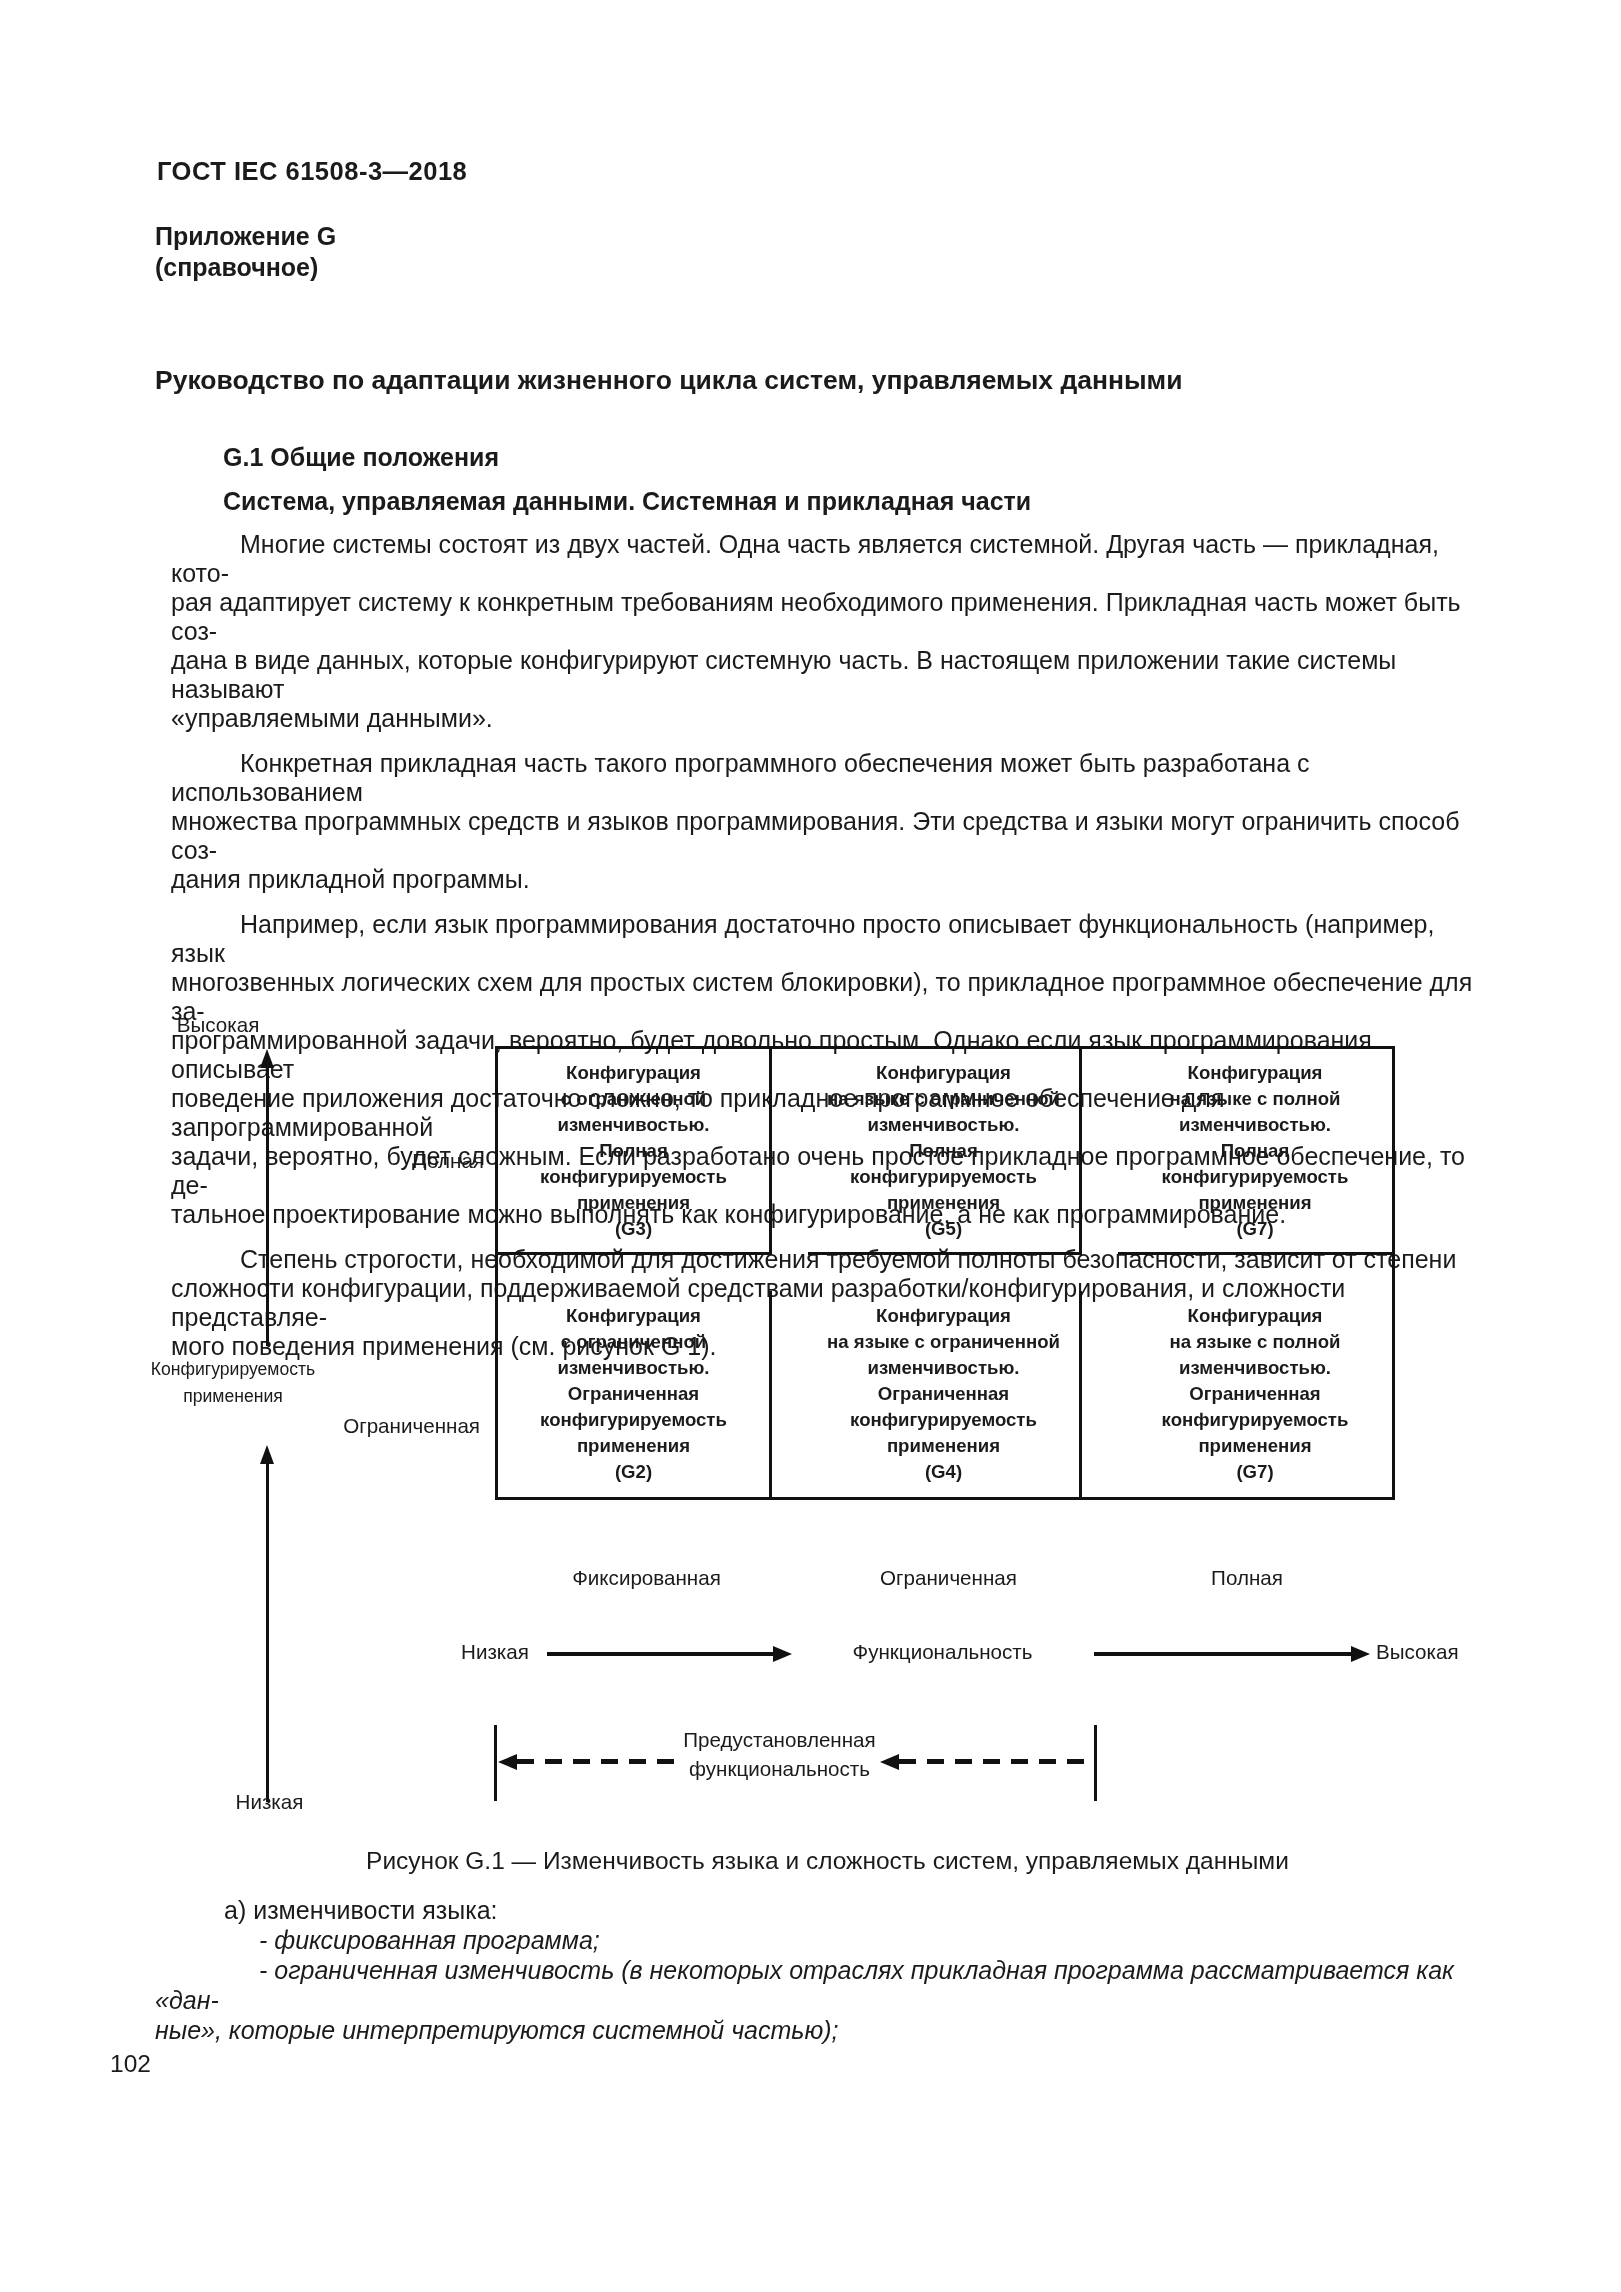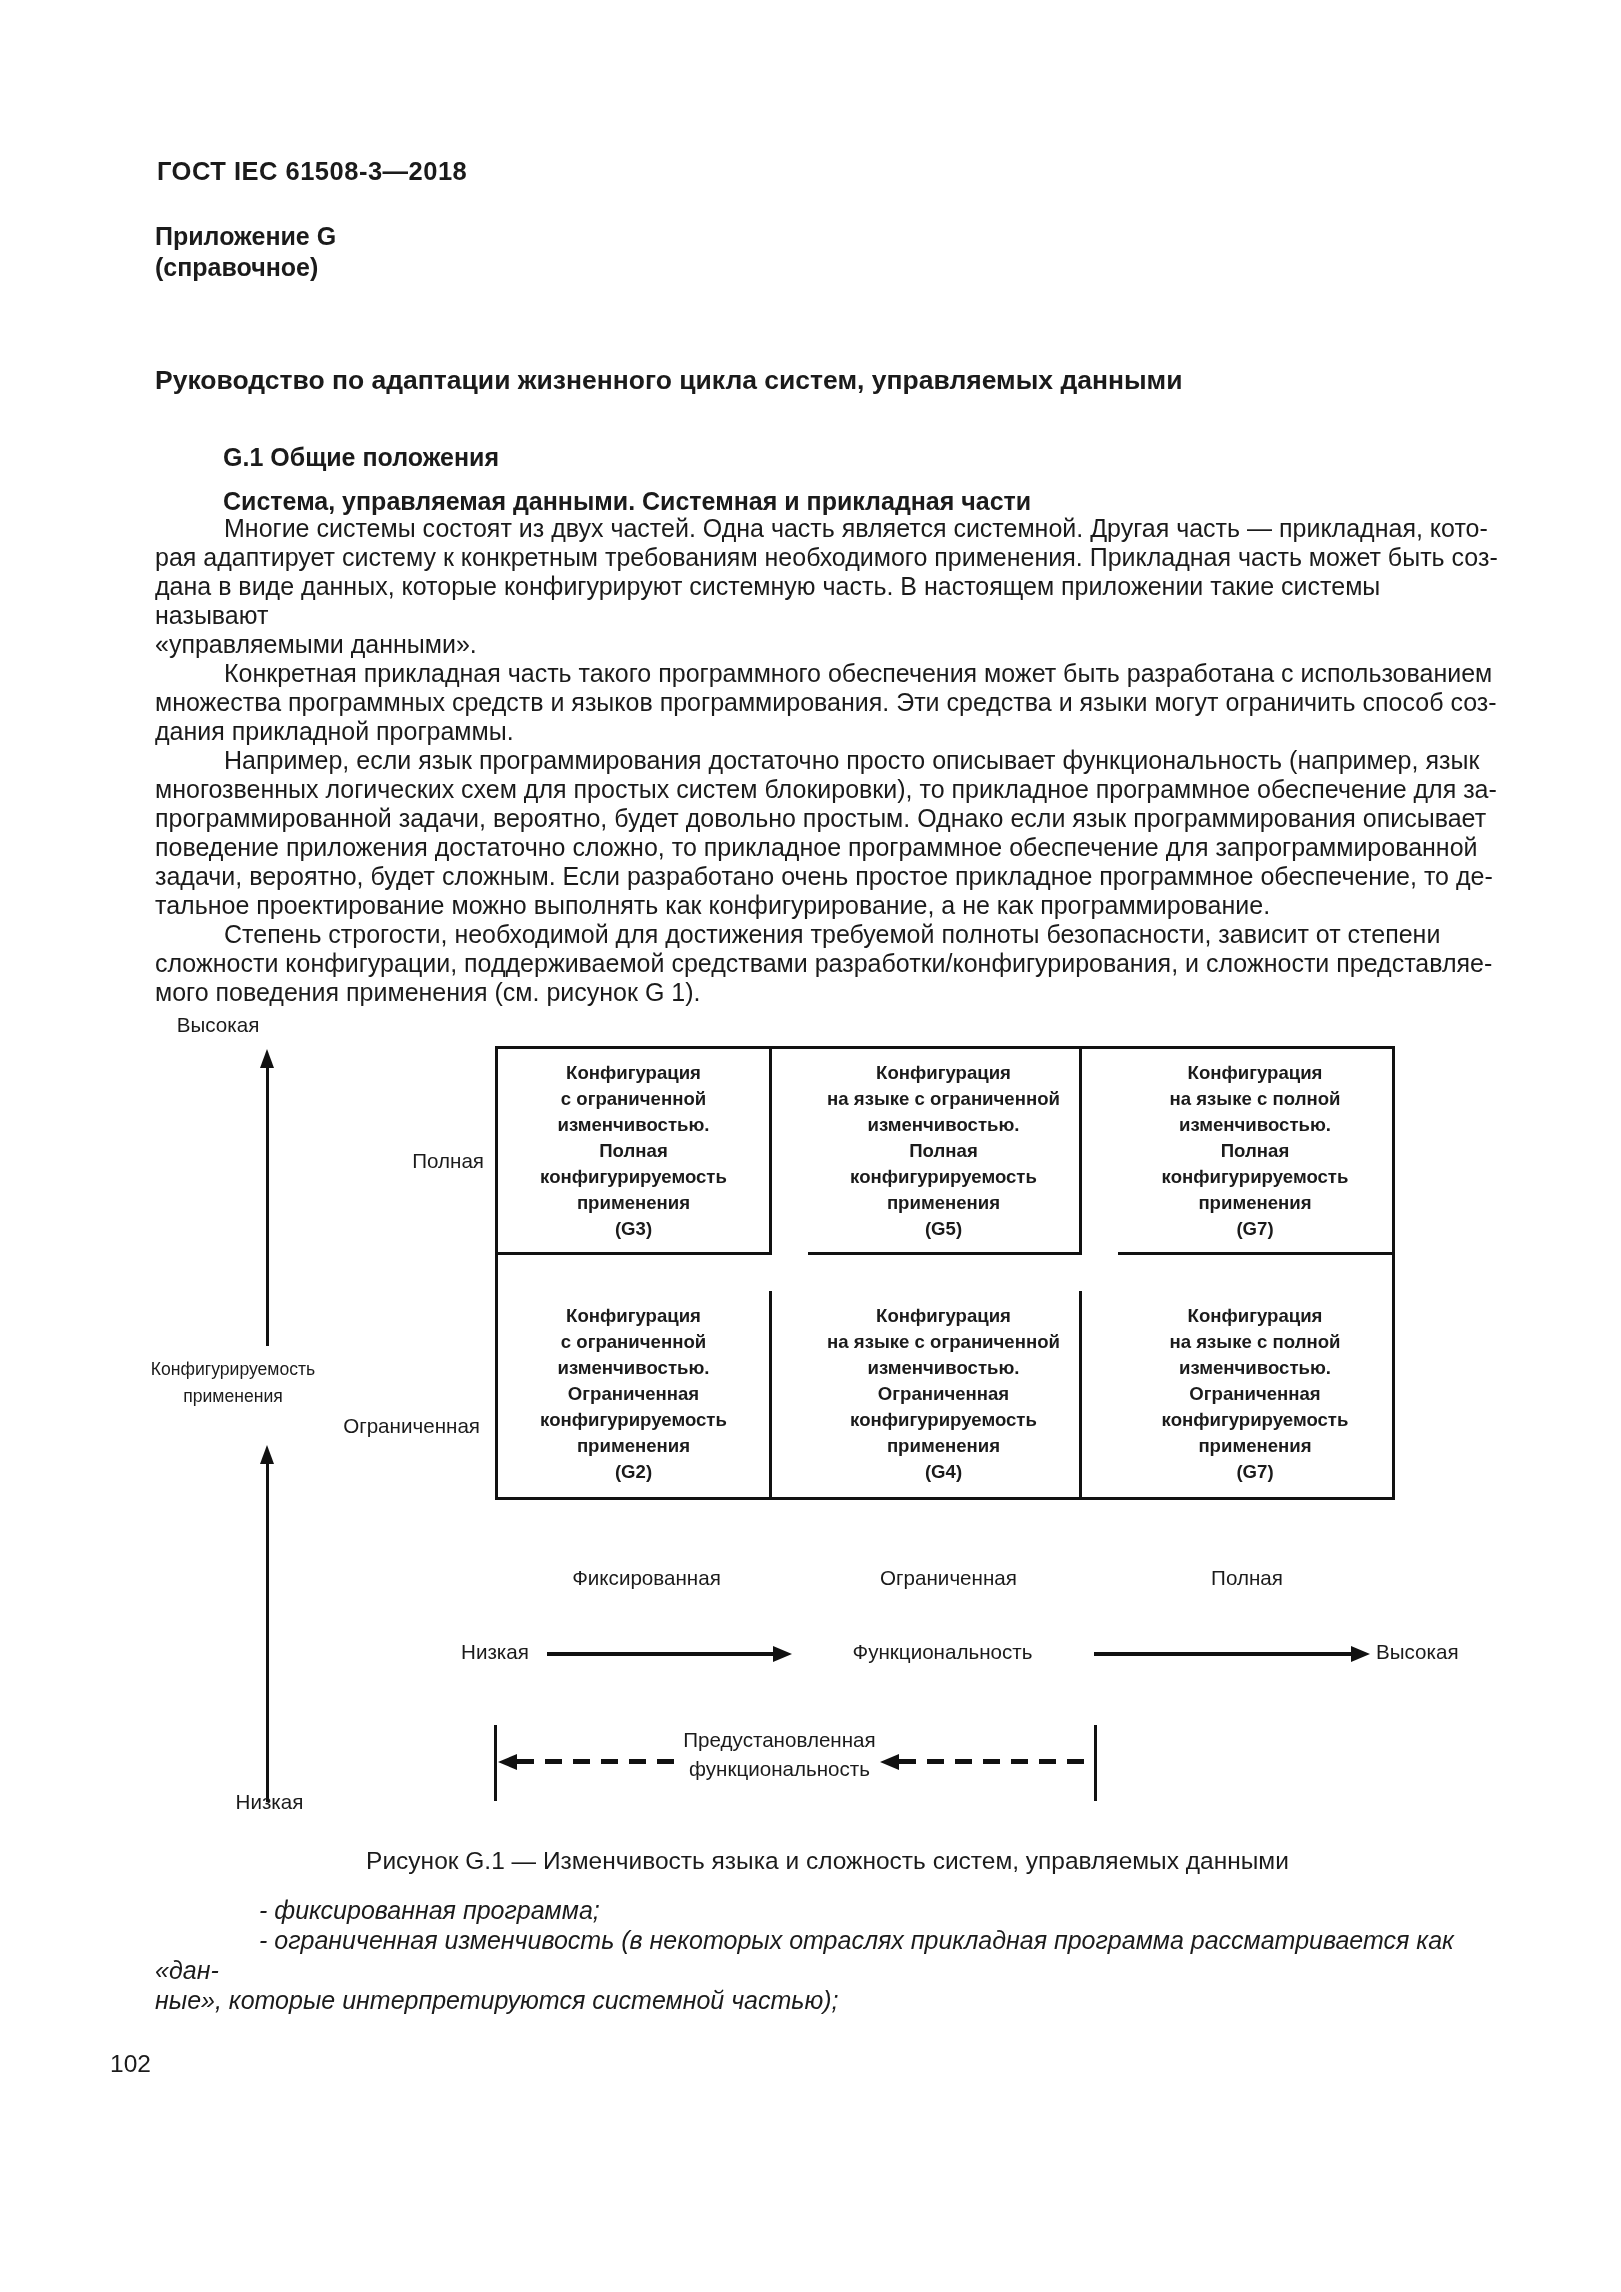--- a/index.html
+++ b/index.html
@@ -8,21 +8,21 @@
     font-family:"Liberation Sans","DejaVu Sans",sans-serif;color:#1b1b1b;
     -webkit-font-smoothing:antialiased;overflow:hidden;
   }
   .abs{position:absolute;}
   .doc-header{left:157px;top:157px;font-size:25.5px;font-weight:bold;letter-spacing:0.5px;}
   .annex-block{left:155px;top:221px;width:1345px;text-align:left;font-size:25px;font-weight:bold;line-height:31px;white-space:pre-line;}
   .doc-title{left:155px;top:365px;width:1345px;font-size:26.5px;font-weight:bold;}
   .sec-heading{left:223px;top:443px;font-size:25px;font-weight:bold;}
   .sec-subheading{left:223px;top:487px;font-size:25px;font-weight:bold;}
   .body-text{left:155px;top:514px;width:1345px;font-size:25px;line-height:29px;text-align:left;}
-  .para{margin:0;text-indent:69px;white-space:pre-line;}
+  .para{margin:16px;text-indent:69px;white-space:pre-line;}
 
   
   .fig-grid{left:495px;top:1046px;width:900px;height:454px;display:grid;
     grid-template-columns:1fr 1fr 1fr;grid-template-rows:1fr 1fr;
     border:3.9px solid #111;box-sizing:border-box;gap:36px;}
   .fig-cell{border-right:3.9px solid #111;border-bottom:3.9px solid #111;
     display:flex;align-items:center;justify-content:center;text-align:center;
     font-weight:bold;font-size:18.6px;line-height:26px;white-space:pre-line;}
   .fig-cell.last-col{border-right:none;}
   .fig-cell.last-row{border-bottom:none;}
@@ -170,19 +170,20 @@
 <div class="abs fig-label" style="left:662px;top:1725px;width:235px;text-align:center;line-height:29px;">Предустановленная
 функциональность</div>
 <div class="abs d-arrow" style="left:880px;top:1753px;width:214px;">
   <div class="d-arrow-head"></div>
   <div class="d-arrow-line"></div>
 </div>
 
 <div class="abs fig-caption">Рисунок G.1 — Изменчивость языка и сложность систем, управляемых данными</div>
 
 <div class="abs after-figure">
+  <p class="line indent-a">а) изменчивости языка:</p>
   <p class="line indent-b">- фиксированная программа;</p>
   <p class="line indent-b">- ограниченная изменчивость (в некоторых отраслях прикладная программа рассматривается как «дан-
 ные», которые интерпретируются системной частью);</p>
 </div>
 
 <div class="abs page-number">102</div>
 
 
 </body></html>

